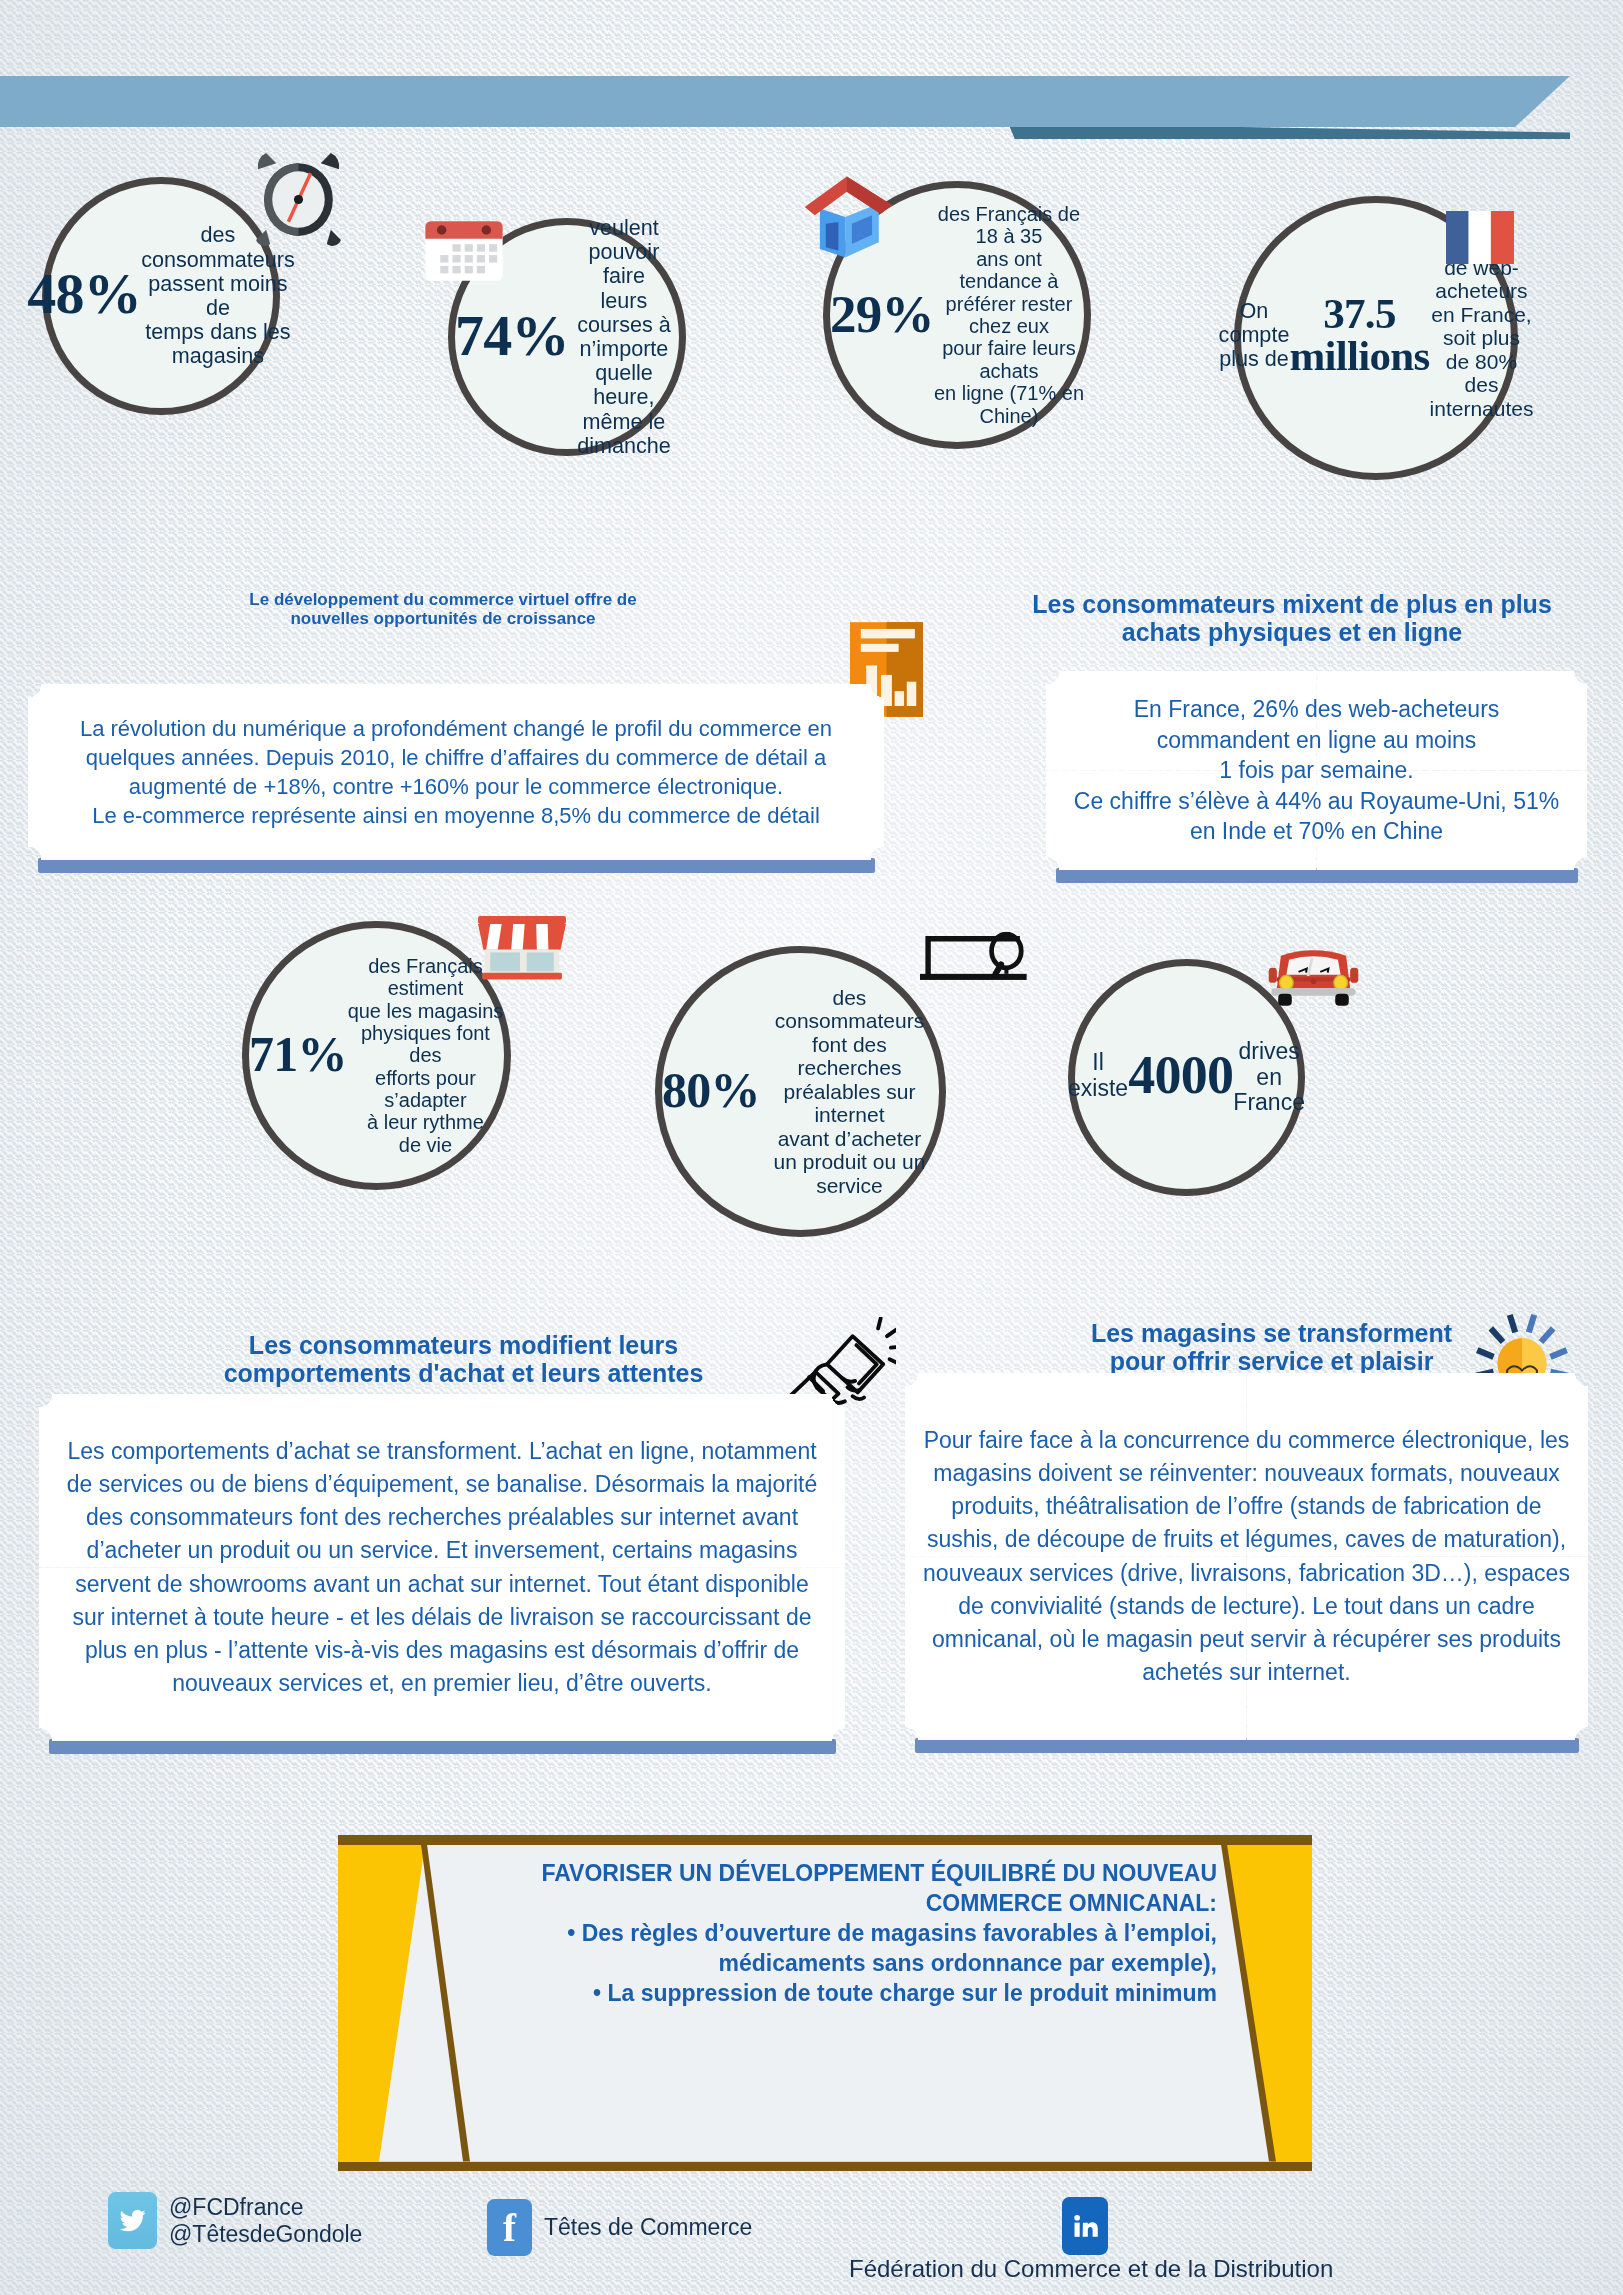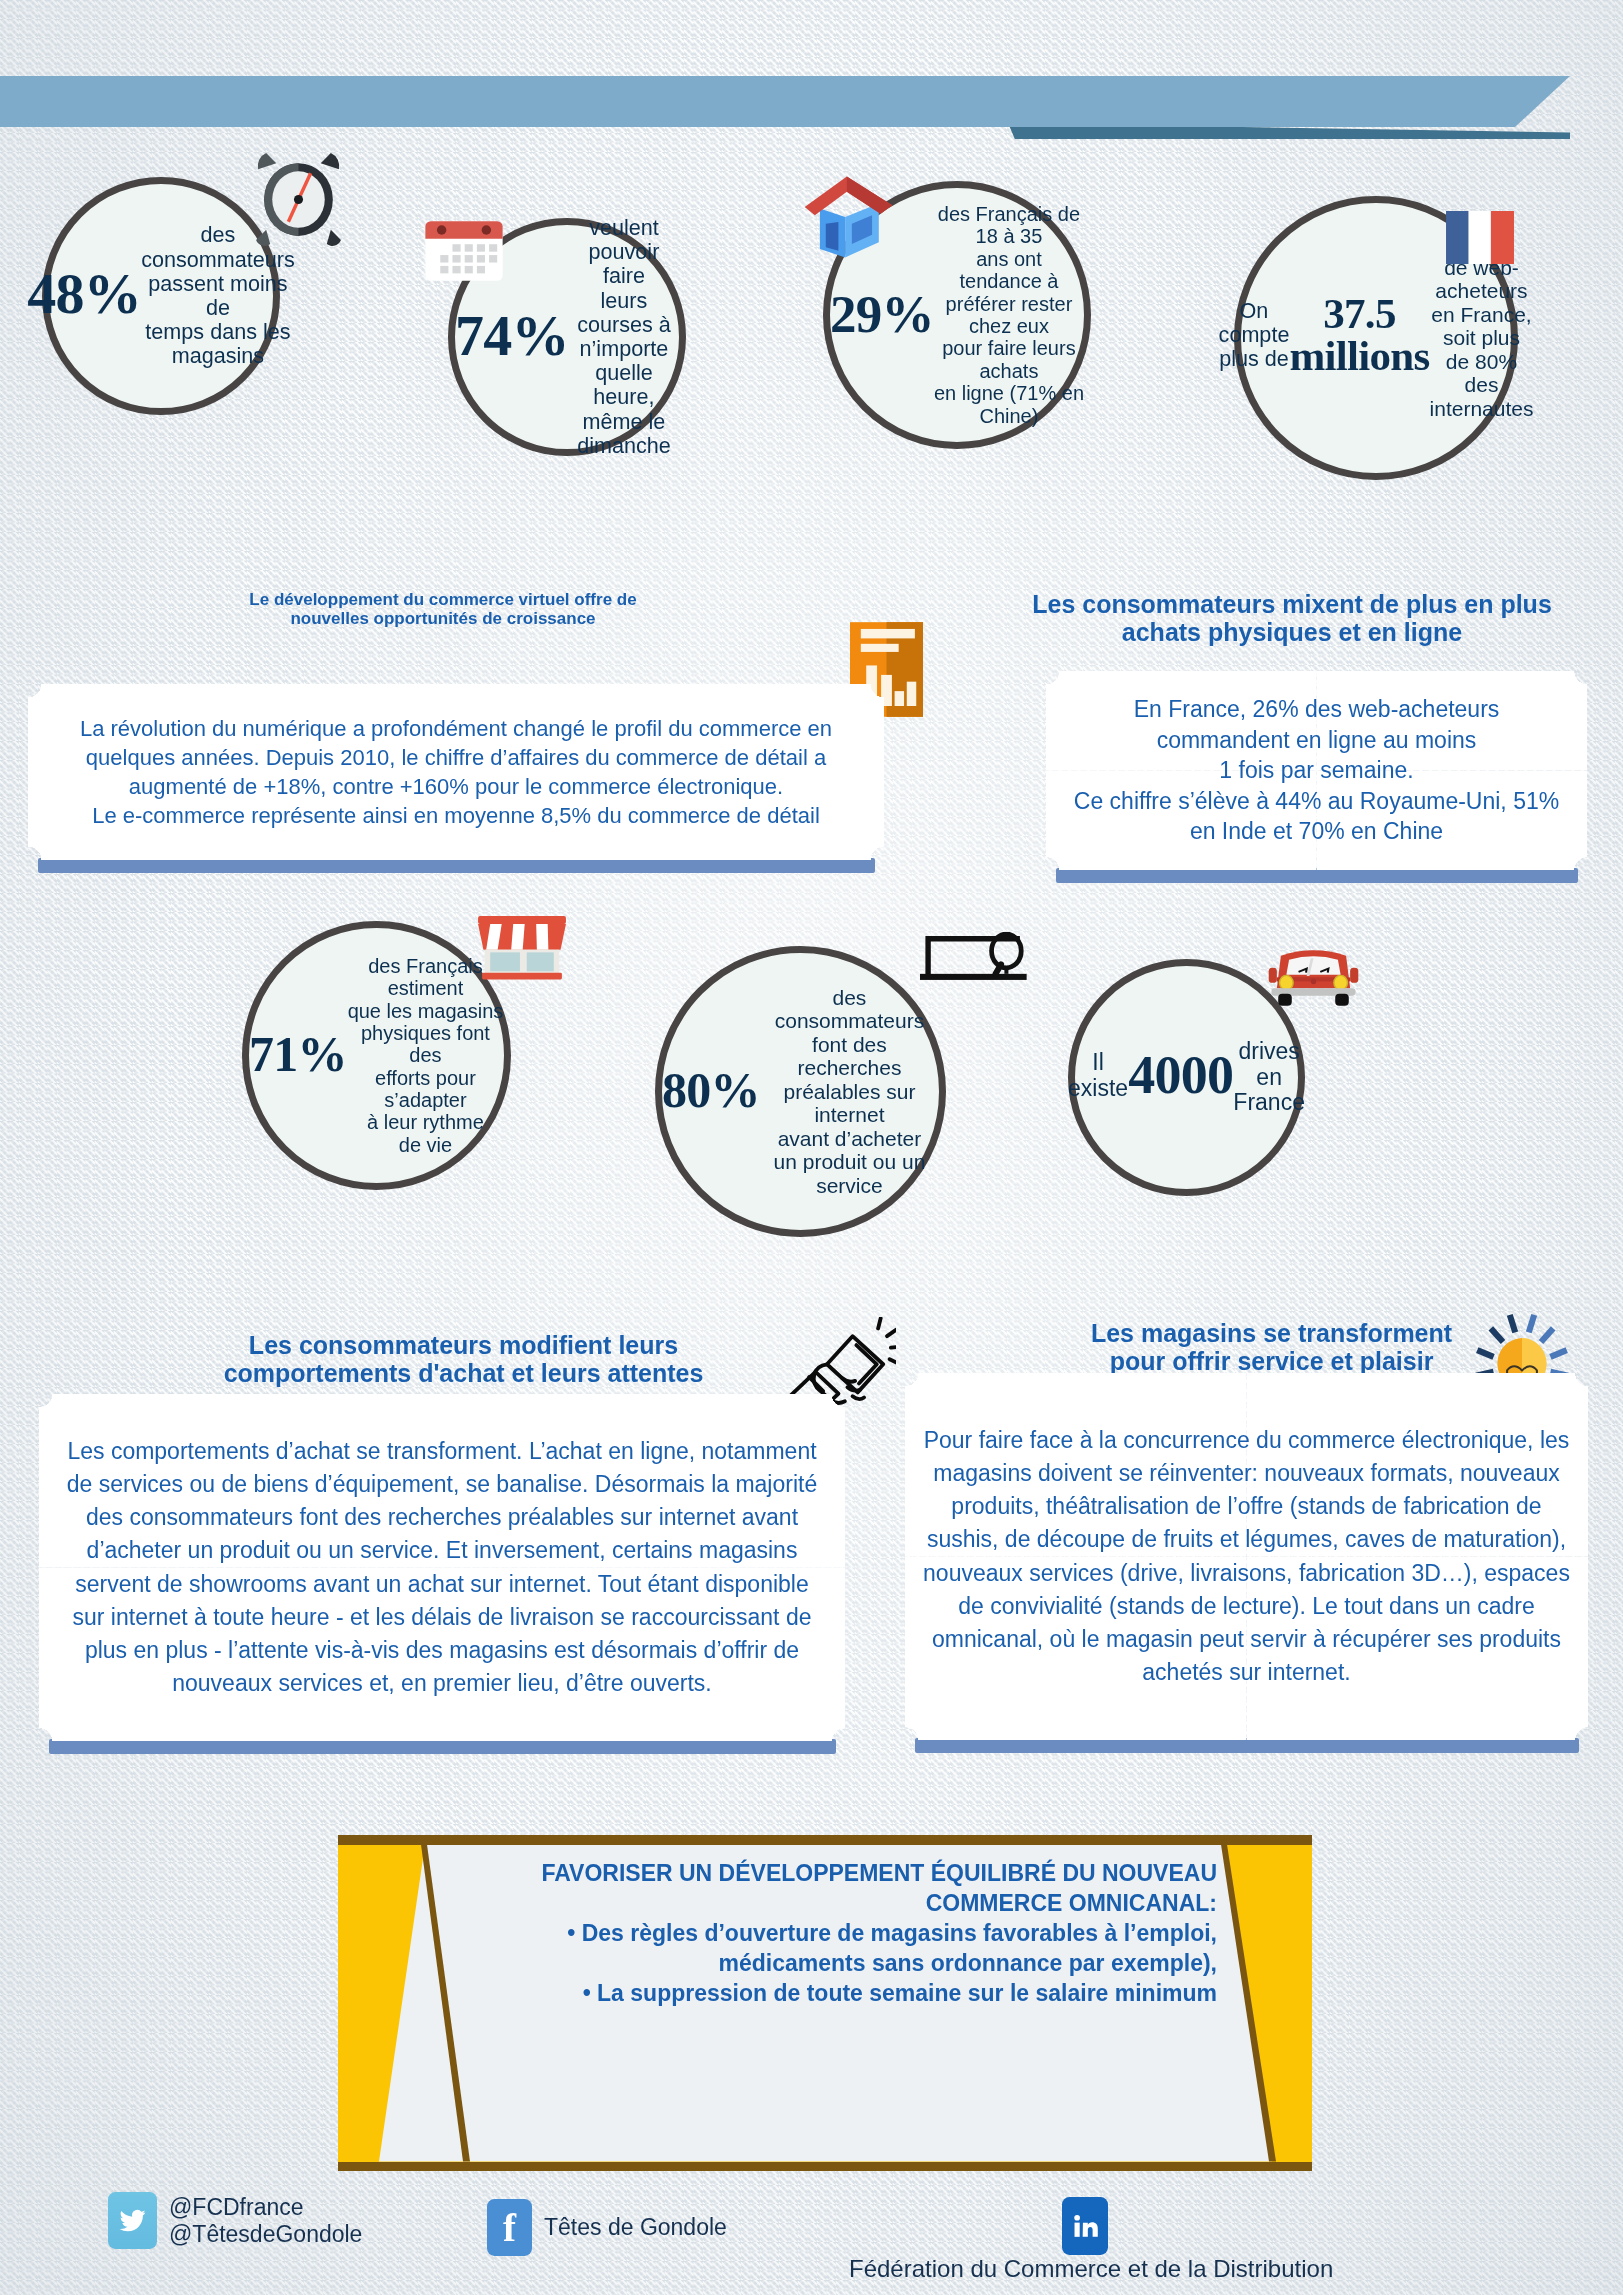--- a/index.html
+++ b/index.html
@@ -386,39 +386,39 @@
   <div class="yb-edge-t"></div>
   <div class="yb-edge-b"></div>
   <div class="yb-inner"></div>
   <div class="yb-strokeL"></div>
   <div class="yb-strokeR"></div>
   <div class="yb-text">
     <span class="ln">FAVORISER UN DÉVELOPPEMENT  ÉQUILIBRÉ  DU NOUVEAU</span>
     <span class="ln">COMMERCE OMNICANAL:</span>
     <span class="ln">• Des règles d’ouverture de magasins favorables à l’emploi,</span>
     <span class="ln">médicaments sans ordonnance par exemple),</span>
-    <span class="ln">• La suppression de toute semaine sur le salaire minimum</span>
+    <span class="ln">• La suppression de toute charge sur le produit minimum</span>
   </div>
 </div>
 
 <div class="foot-item" style="left:108px;top:2192px;">
   <div class="foot-badge" style="width:49px;height:57px;background:linear-gradient(#6fc4e4,#63bbe0);">
     <svg width="31" height="31" viewBox="0 0 24 24">
       <path fill="#ffffff" d="M22 5.9c-.7.3-1.5.6-2.3.7.8-.5 1.5-1.3 1.8-2.3-.8.5-1.7.8-2.6 1A4.1 4.1 0 0 0 11.8 9c-3.4-.2-6.4-1.8-8.4-4.3-.4.6-.6 1.3-.6 2.1 0 1.4.7 2.7 1.8 3.4-.6 0-1.3-.2-1.8-.5 0 2 1.4 3.7 3.3 4.1-.4.1-.8.2-1.2.2-.3 0-.6 0-.8-.1.6 1.7 2.1 2.9 4 2.9A8.3 8.3 0 0 1 2 18.6a11.7 11.7 0 0 0 6.3 1.8c7.5 0 11.7-6.3 11.7-11.7v-.5c.8-.6 1.5-1.3 2-2.3z"></path>
     </svg>
   </div>
   <div class="foot-label">@FCDfrance
 @TêtesdeGondole</div>
 </div>
 
 <div class="foot-item" style="left:487px;top:2199px;">
   <div class="foot-badge" style="width:45px;height:57px;background:#4a8fd4;font-size:39px;font-family:'Liberation Serif',serif;font-weight:700;">
     <span>f</span>
   </div>
-  <div class="foot-label">Têtes de Gondole</div>
+  <div class="foot-label">Têtes de Commerce</div>
 </div>
 
 <div class="foot-item" style="left:837px;top:2197px;flex-direction:column;">
   <div class="foot-badge" style="width:46px;height:58px;background:#1566bd;">
     <svg width="31" height="31" viewBox="0 0 24 24">
       <rect x="3.5" y="9" width="4" height="11" fill="#ffffff"></rect>
       <circle cx="5.5" cy="5.2" r="2.2" fill="#ffffff"></circle>
       <path fill="#ffffff" d="M10 9h3.8v1.6c.6-1 1.7-1.8 3.4-1.8 2.6 0 4.3 1.6 4.3 4.9V20h-4v-5.4c0-1.4-.6-2.3-1.8-2.3-1 0-1.6.7-1.8 1.4-.1.2-.1.6-.1.9V20h-4z"></path>
     </svg>
   </div>

